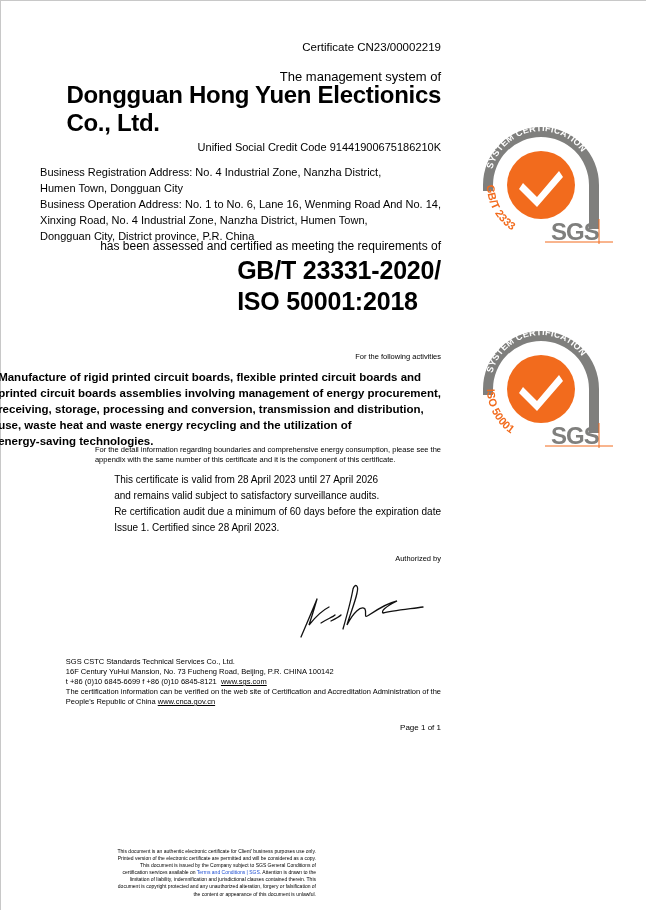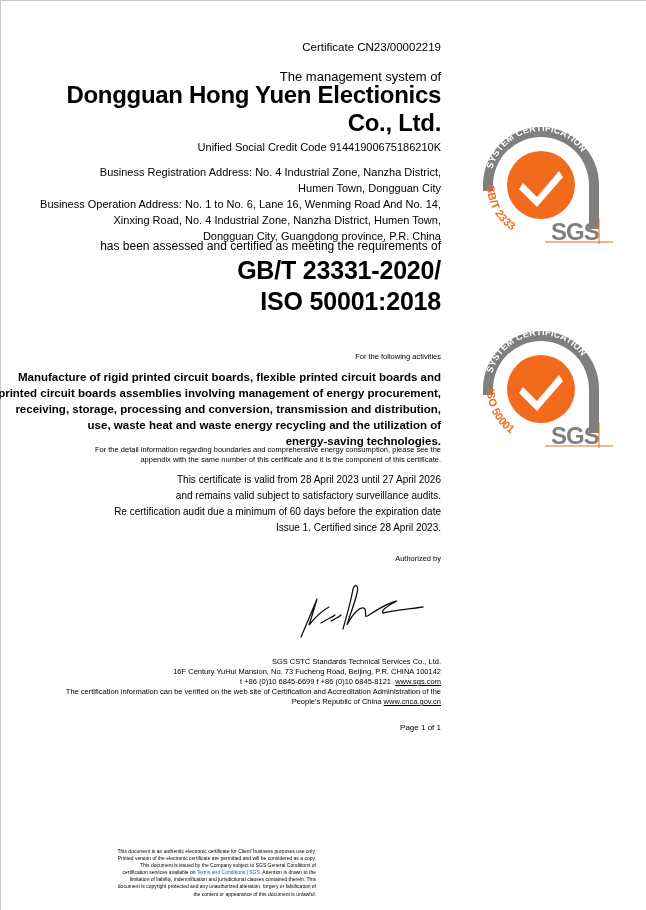--- a/index.html
+++ b/index.html
@@ -1,18 +1,18 @@
 <!DOCTYPE html>
 <html><head>
 <meta charset="utf-8">
 <style>
   html, body { margin: 0; padding: 0; background: #ffffff; }
   body { width: 646px; height: 910px; position: relative; overflow: hidden; font-family: "Liberation Sans", sans-serif; color: #000; }
   .page { position: absolute; left: 0; top: 0; width: 646px; height: 910px; border-top: 1px solid #c8c8c8; border-left: 1px solid #c8c8c8; box-sizing: border-box; }
-  .r { position: absolute; right: 205px; text-align: right; white-space: nowrap; }
+  .r { position: absolute; right: 205px; white-space: nowrap; }
   .cert-no { top: 40px; font-size: 11.5px; }
   .mgmt { top: 68px; font-size: 13px; }
   .company { top: 80px; font-size: 24px; font-weight: bold; line-height: 28px; letter-spacing: -0.3px; }
   .credit { top: 140px; font-size: 11px; padding-left: 28px; }
   .addr { top: 163px; font-size: 11px; line-height: 16px; }
   .assessed { top: 238px; font-size: 12px; }
   .std { top: 254px; font-size: 25px; font-weight: bold; line-height: 31px; letter-spacing: -0.2px; }
   .forfollow { top: 351px; font-size: 7.5px; }
   .activities { top: 368px; font-size: 11.5px; font-weight: bold; line-height: 16px; }
   .detail { top: 444px; font-size: 7.5px; line-height: 10px; }
@@ -42,21 +42,21 @@
     <span class="line">Co., Ltd.</span>
   </div>
 
   <div class="r credit">Unified Social Credit Code 91441900675186210K</div>
 
   <div class="r addr">
     <span class="line">Business Registration Address: No. 4 Industrial Zone, Nanzha District,</span>
     <span class="line">Humen Town, Dongguan City</span>
     <span class="line">Business Operation Address: No. 1 to No. 6, Lane 16, Wenming Road And No. 14,</span>
     <span class="line">Xinxing Road, No. 4 Industrial Zone, Nanzha District, Humen Town,</span>
-    <span class="line">Dongguan City, Guangdong province, P.R. China</span>
+    <span class="line">Dongguan City, District province, P.R. China</span>
   </div>
 
   <div class="r assessed">has been assessed and certified as meeting the requirements of</div>
 
   <div class="r std">
     <span class="line">GB/T 23331-2020/</span>
     <span class="line">ISO 50001:2018</span>
   </div>
 
   <div class="r forfollow">For the following activities</div>

